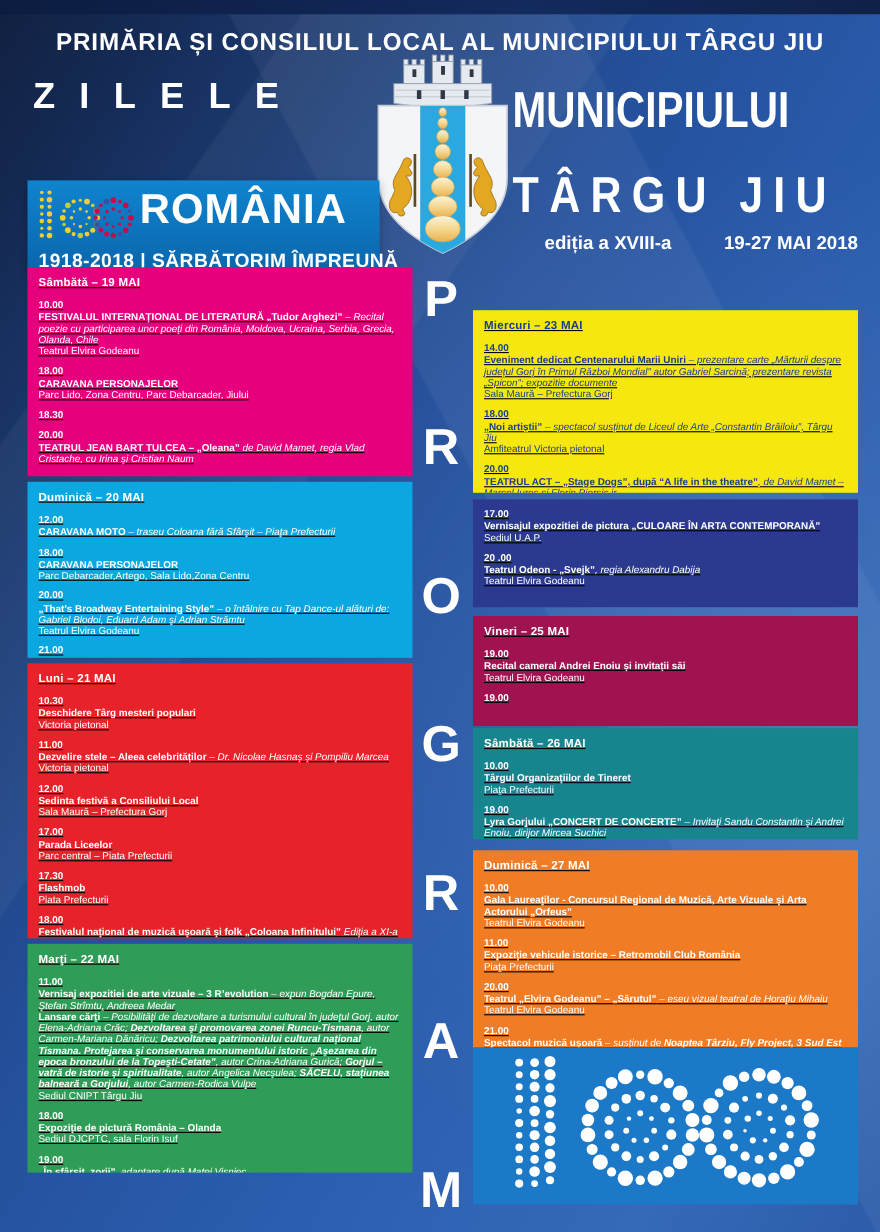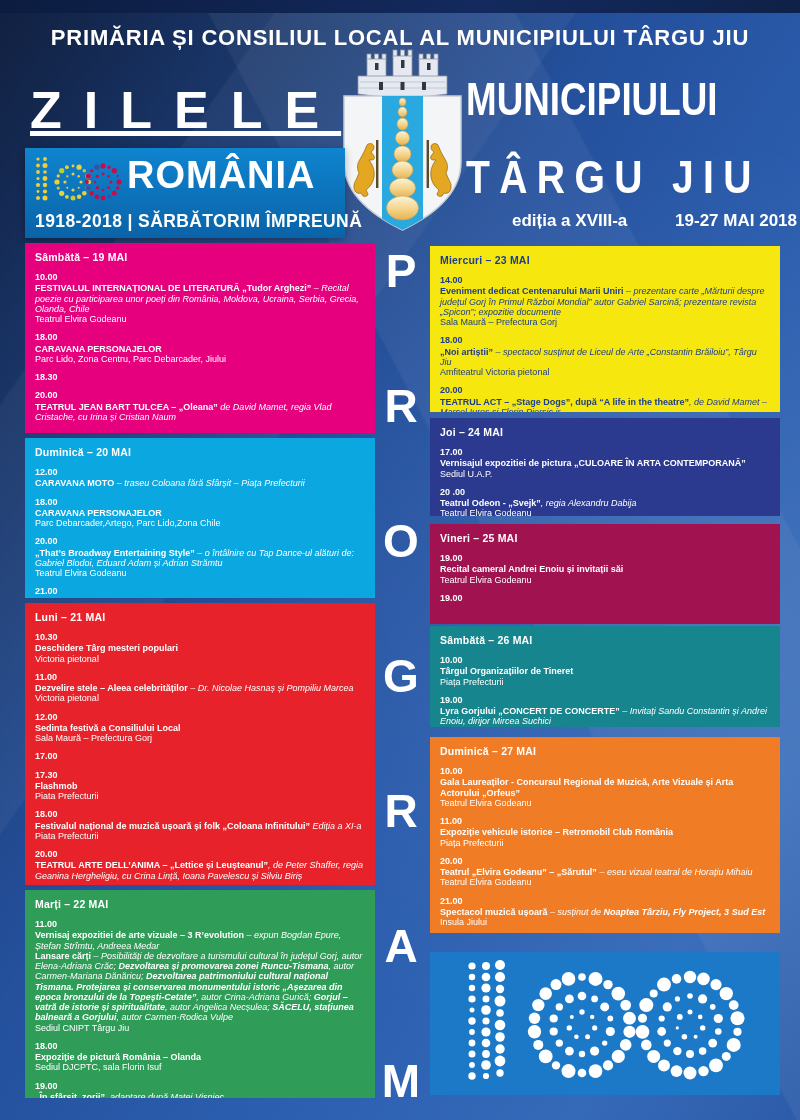--- a/index.html
+++ b/index.html
@@ -9,42 +9,42 @@
       radial-gradient(ellipse at 88% 55%, rgba(255,255,255,.08), transparent 55%),
       linear-gradient(122deg,#14264c 0%,#1b3a72 18%,#24509c 42%,#2b5dae 62%,#356ab9 85%,#2d5ca9 100%);}
   .facet{position:absolute;inset:0;pointer-events:none;}
   .f1{background:linear-gradient(62deg,transparent 57%,rgba(255,255,255,.05) 57.2%,rgba(255,255,255,.05) 79%,transparent 79.2%);}
   .f2{background:linear-gradient(-55deg,transparent 63%,rgba(255,255,255,.045) 63.2%,rgba(255,255,255,.045) 82%,transparent 82.2%);}
   .f3{background:linear-gradient(125deg,rgba(0,0,0,.16),transparent 38%);}
   .topstrip{position:absolute;top:0;left:0;width:100%;height:13px;
     background:linear-gradient(90deg,#0c1c40,#132a5e 60%,#0e2148);}
   .banner{position:absolute;top:25px;left:0;width:100%;text-align:center;color:#fff;
     font-weight:bold;font-size:22px;letter-spacing:.8px;}
-  .title-zilele{position:absolute;left:30px;top:80px;color:#fff;font-weight:bold;font-size:52px;letter-spacing:22px;white-space:nowrap;text-decoration:underline;}
+  .title-zilele{position:absolute;left:30px;top:68px;color:#fff;font-weight:bold;font-size:33px;letter-spacing:22px;white-space:nowrap;}
   .title-mun{position:absolute;left:466px;top:72px;color:#fff;font-weight:bold;font-size:46px;
     transform:scaleX(.8);transform-origin:left top;white-space:nowrap;}
   .title-tj{position:absolute;left:466px;top:150px;color:#fff;font-weight:bold;font-size:46px;letter-spacing:11px;
     transform:scaleX(.85);transform-origin:left top;white-space:nowrap;}
   .coa{position:absolute;left:330px;top:44px;}
-  .centenary{position:absolute;left:25px;top:148px;width:320px;height:90px;
+  .centenary{position:absolute;left:25px;top:164px;width:320px;height:90px;
     background:linear-gradient(180deg,#0f84cf,#0a63a8);box-shadow:0 2px 8px rgba(0,0,0,.3);}
   .c-logo{position:absolute;left:4px;top:5px;}
   .c-name{position:absolute;left:102px;top:6px;font-size:38px;font-weight:bold;color:#fff;letter-spacing:1px;}
   .c-tag{position:absolute;left:10px;bottom:6px;font-size:17.5px;font-weight:bold;color:#fff;letter-spacing:.4px;white-space:nowrap;}
-  .edition-row{position:absolute;left:512px;top:211px;width:285px;display:flex;justify-content:space-between;
+  .edition-row{position:absolute;left:495px;top:211px;width:285px;display:flex;justify-content:space-between;
     color:#fff;font-weight:bold;font-size:17px;}
-  .col{position:absolute;width:350px;}
+  .col{position:absolute;width:350px;text-decoration:underline;}
   .col-left{left:25px;top:243px;}
   .col-right{left:430px;top:246px;}
   .day{box-sizing:border-box;overflow:hidden;padding:8px 10px;color:#fff;}
   .d-s19{height:190px;margin-bottom:5px;}
   .d-s20{height:160px;margin-bottom:5px;}
-  .d-s21{height:282px;margin-bottom:5px;}
+  .d-s21{height:250px;margin-bottom:5px;}
   .d-s22{height:208px;}
-  .d-s23{height:166px;margin-bottom:6px;}
+  .d-s23{height:166px;margin-bottom:6px;margin-top:36px;}
   .d-s24{height:98px;margin-bottom:8px;}
   .d-s25{height:100px;margin-bottom:2px;}
   .d-s26{height:101px;margin-bottom:10px;}
   .d-s27{height:196px;}
   .day-title{font-size:10.5px;font-weight:bold;letter-spacing:.2px;margin-bottom:9px;}
   .event{font-size:9px;line-height:1.14;margin-bottom:8px;}
   .event:last-child{margin-bottom:0;}
   .time{font-weight:bold;margin-bottom:1px;}
   .s-b{font-weight:bold;}
   .s-i{font-style:italic;}
@@ -225,21 +225,21 @@
         </div>
       </section>
       <section class="day d-s20" style="background: rgb(10, 167, 224); color: rgb(255, 255, 255);">
         <div class="day-title">Duminică – 20 MAI</div>
         <div class="event">
           <div class="time">12.00</div>
           <div><span class="s-b">CARAVANA MOTO</span><span class="s-i"> – traseu Coloana fără Sfârșit – Piața Prefecturii</span></div>
         </div>
         <div class="event">
           <div class="time">18.00</div>
-          <div><span class="s-b">CARAVANA  PERSONAJELOR</span><br><span class="s-n">Parc Debarcader,Artego, Parc Lido,Zona Chile</span></div>
+          <div><span class="s-b">CARAVANA  PERSONAJELOR</span><br><span class="s-n">Parc Debarcader,Artego, Sala Lido,Zona Centru</span></div>
         </div>
         <div class="event">
           <div class="time">20.00</div>
           <div><span class="s-b">„That’s Broadway Entertaining Style”</span><span class="s-i"> – o întâlnire cu Tap Dance-ul alături de: Gabriel Blodoi, Eduard Adam și Adrian Strămtu</span><br><span class="s-n">Teatrul Elvira Godeanu</span></div>
         </div>
         <div class="event">
           <div class="time">21.00</div>
           <div><span class="s-b">PROCESIUNEA  RELIGIOASĂ</span><span class="s-i"> – Sf. Constantin și Elena</span></div>
         </div>
       </section>
@@ -252,20 +252,21 @@
         <div class="event">
           <div class="time">11.00</div>
           <div><span class="s-b">Dezvelire stele – Aleea celebrităților</span><span class="s-i"> – Dr. Nicolae Hasnaș și Pompiliu Marcea</span><br><span class="s-n">Victoria pietonal</span></div>
         </div>
         <div class="event">
           <div class="time">12.00</div>
           <div><span class="s-b">Sedinta festivă a  Consiliului Local</span><br><span class="s-n">Sala Maură – Prefectura Gorj</span></div>
         </div>
         <div class="event">
           <div class="time">17.00</div>
+          <div><span class="s-b">Parada Liceelor</span><br><span class="s-n">Parc central – Piata Prefecturii</span></div>
         </div>
         <div class="event">
           <div class="time">17.30</div>
           <div><span class="s-b">Flashmob</span><br><span class="s-n">Piata Prefecturii</span></div>
         </div>
         <div class="event">
           <div class="time">18.00</div>
           <div><span class="s-b">Festivalul național de muzică ușoară și folk „Coloana Infinitului”</span><span class="s-i"> Ediția a XI-a</span><br><span class="s-n">Piata Prefecturii</span></div>
         </div>
         <div class="event">
@@ -308,21 +309,20 @@
         <div class="event">
           <div class="time">18.00</div>
           <div><span class="s-b">„Noi artiștii”</span><span class="s-i"> – spectacol susținut de Liceul de Arte „Constantin Brăiloiu”, Târgu Jiu</span><br><span class="s-n">Amfiteatrul Victoria pietonal</span></div>
         </div>
         <div class="event">
           <div class="time">20.00</div>
           <div><span class="s-b">TEATRUL ACT – „Stage Dogs”, după “A life in the theatre”</span><span class="s-i">, de David Mamet – Marcel Iureș și Florin Piersic jr.</span><br></div>
         </div>
       </section>
       <section class="day d-s24" style="background: rgb(43, 58, 143); color: rgb(255, 255, 255);">
-        <div class="day-title">Joi – 24 MAI</div>
         <div class="event">
           <div class="time">17.00</div>
           <div><span class="s-b">Vernisajul expozitiei de pictura „CULOARE ÎN ARTA CONTEMPORANĂ”</span><br><span class="s-n">Sediul U.A.P.</span></div>
         </div>
         <div class="event">
           <div class="time">20 .00</div>
           <div><span class="s-b">Teatrul Odeon - „Svejk”</span><span class="s-i">, regia Alexandru Dabija</span><br><span class="s-n">Teatrul Elvira Godeanu</span></div>
         </div>
       </section>
       <section class="day d-s25" style="background: rgb(161, 19, 80); color: rgb(255, 255, 255);">

